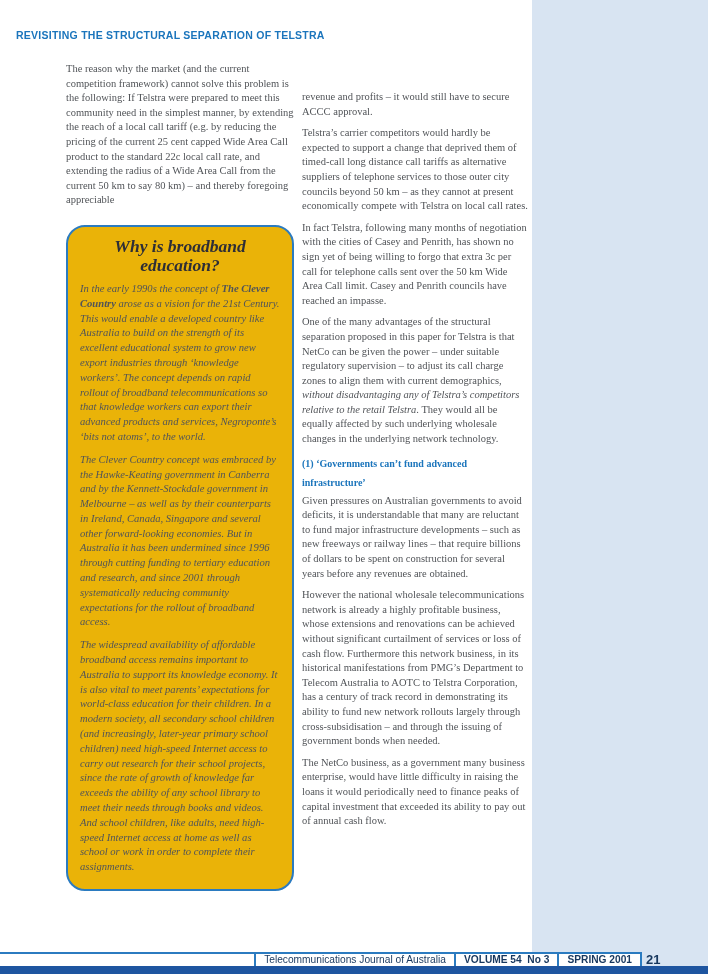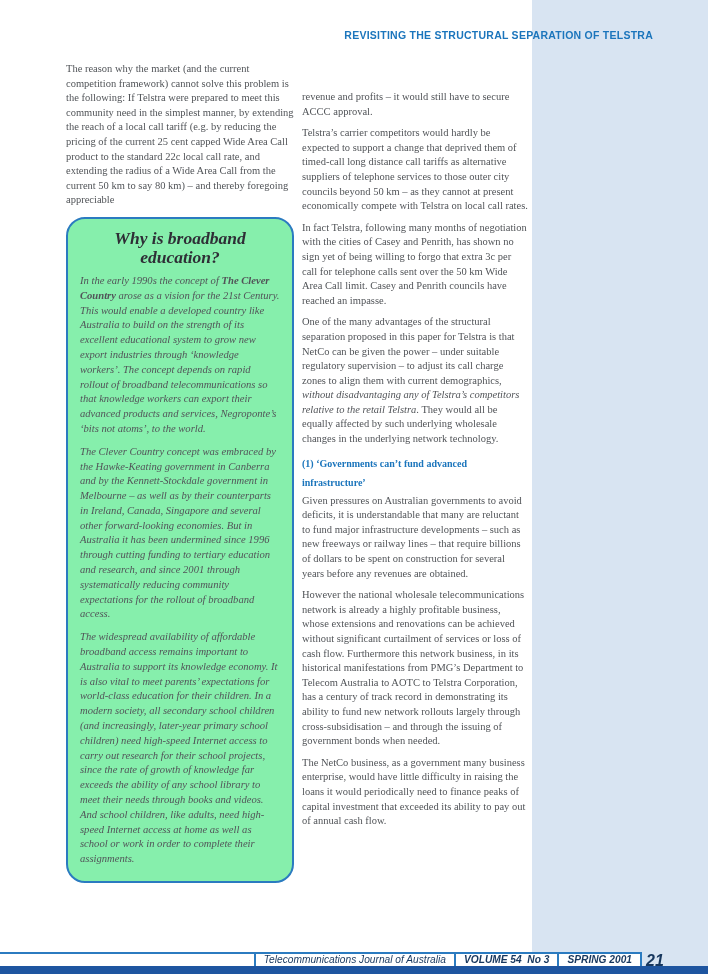--- a/index.html
+++ b/index.html
@@ -6,78 +6,78 @@
   body {
     width:708px; height:974px; position:relative; overflow:hidden;
     background:#ffffff;
     font-family:"Liberation Sans", sans-serif;
   }
   .band {
     position:absolute; left:532px; top:0; width:176px; height:966px;
     background:var(--band-blue,#d8e4f2);
   }
   .running-header {
-    position:absolute; top:29px; left:8px; width:645px;
-    text-align:right; font-size:10.5px; font-weight:bold;
+    position:absolute; top:29px; left:16px; width:645px;
+    font-size:10.5px; font-weight:bold;
     letter-spacing:0.25px; color:var(--accent-blue,#1b75bc);
   }
   .col {
     position:absolute; top:62px;
     font-size:10.5px; line-height:14.6px; color:var(--body-text,#515458);font-family:Liberation Serif, serif;
   }
   .col-left  { left:66px;  width:228px; }
   .col-right { left:302px; width:226px; height:892px; overflow:hidden;margin-top:28px; }
   .col p { margin:0 0 7px 0; }
   .b { font-weight:bold; }
   .i { font-style:italic; }
   .bb-box {
-    margin-top:9px;
+    margin-top:17px;
     border:2px solid var(--rule-blue,#2b7bc0);
     border-radius:19px;
     padding:8px 12px 6px 12px;
     font-style:italic; line-height:14.8px; font-size:10.6px;
-    background:#86efac;
+    background:#eab308;
   }
   .bb-box p { margin:0 0 8px 0; }
   .bb-title {
     text-align:center; font-weight:bold; font-style:italic;
     font-size:17.5px; line-height:19.5px;
     color:var(--box-title,#2e2e36);
     margin:2px 0 6px 0;
   }
   .h2 {
     color:var(--accent-blue,#1b75bc);
     font-weight:bold; font-style:italic;
     font-size:14.5px; line-height:16.5px;
     margin:11px 0 5px 0; letter-spacing:0.1px;
   }
   .h3 {
     color:var(--accent-blue,#1b75bc);
     font-weight:bold; font-size:10px; line-height:19px;
     margin:0 0 2px 0;
   }
-  .footer { position:absolute; left:0; top:952px; width:708px; height:14px;font-style:italic; }
+  .footer { position:absolute; left:0; top:952px; width:708px; height:14px; }
   .footer-row {
     position:absolute; left:0; top:0; width:642px; height:14px;
     display:flex; justify-content:flex-end;
     border-top:2px solid var(--rule-blue,#2b7bc0);
     box-sizing:border-box;
   }
   .footer-cell {
     border-left:2px solid var(--rule-blue,#2b7bc0);
     background:#ffffff;
     font-size:10.2px; line-height:12px; font-weight:bold;
     color:var(--footer-navy,#17375e);
     padding:0 8px; white-space:nowrap;
   }
   .footer-cell.first { font-weight:normal; }
   .footer-cell.last { border-right:2px solid var(--rule-blue,#2b7bc0); }
   .page-num {
     position:absolute; left:646px; top:0px;
-    font-weight:bold; font-size:16px;
+    font-weight:bold; font-size:13px;
     color:var(--footer-navy,#17375e);
   }
   .bottom-bar {
     position:absolute; left:0; bottom:0; width:708px; height:8px;
     background:var(--bottom-bar-blue,#1e55a0);
   }
 </style>
 </head>
 <body>
 

